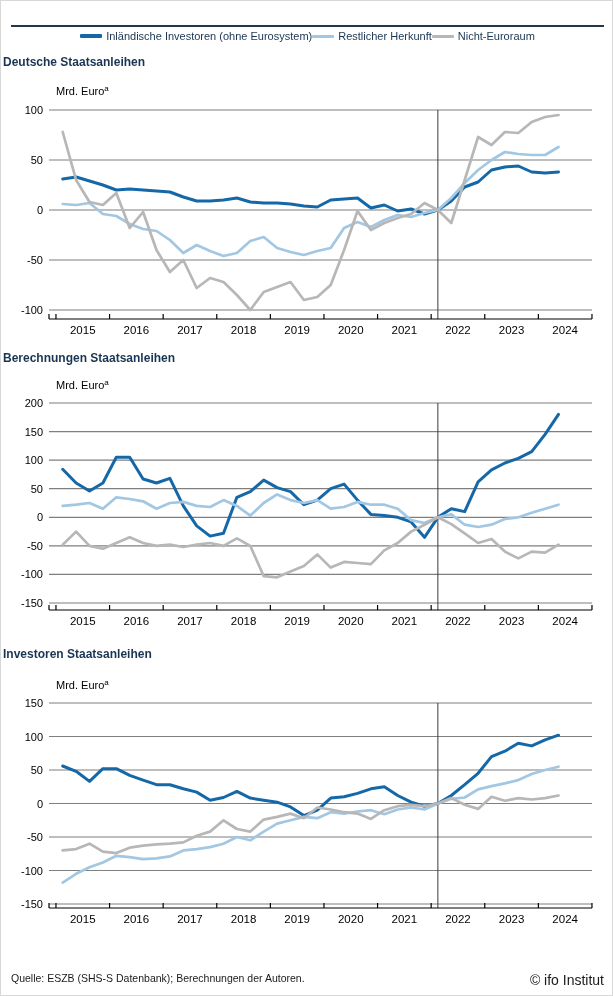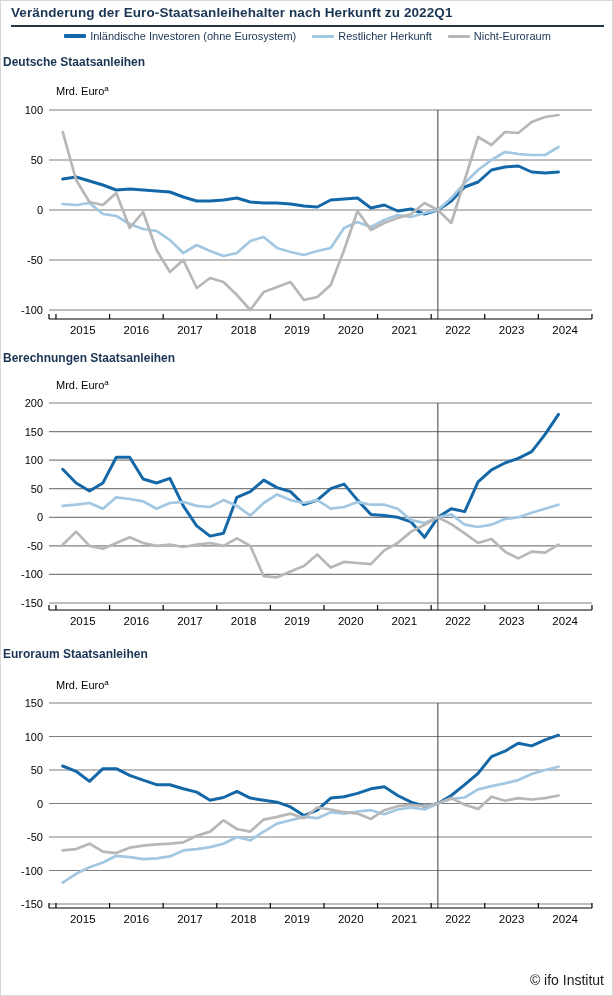--- a/index.html
+++ b/index.html
@@ -8,42 +8,41 @@
     border:1px solid #d8d8d8;box-sizing:border-box;overflow:hidden;
     font-family:"Liberation Sans","DejaVu Sans",sans-serif;color:#000;
   }
   .main-title{
     position:absolute;left:10px;top:4px;width:593px;
     font-size:13.5px;font-weight:bold;color:#1a3553;letter-spacing:.1px;
   }
   .title-rule{position:absolute;left:10px;top:24px;width:593px;height:2px;background:#243746;}
   .legend{
     position:absolute;left:0;top:29px;width:613px;display:flex;justify-content:center;
-    align-items:center;gap:16px;font-size:11px;color:#1a3553;
+    align-items:center;gap:0;font-size:11px;color:#1a3553;
   }
   .legend-item{display:flex;align-items:center;gap:4px;white-space:nowrap;}
   .swatch{display:inline-block;width:22px;height:3px;border-radius:1px;}
   .chart-heading{
     position:absolute;left:2px;font-size:12px;font-weight:bold;color:#1a3553;
   }
   .chart-svg{position:absolute;left:0;width:613px;display:block;}
   svg text{font-family:"Liberation Sans","DejaVu Sans",sans-serif;}
   .footnote{
     position:absolute;left:10px;top:937px;width:593px;font-size:10.5px;line-height:13px;color:#1a1a1a;
   }
   .footnote sup{font-size:7.5px;}
   .source-row{position:absolute;left:10px;top:971px;width:593px;font-size:10.5px;color:#1a1a1a;}
   .copyright{position:absolute;right:0;top:0;font-size:14px;color:#1a1a1a;}
 </style>
 </head>
 <body>
 
 <div class="page">
 
-  <div class="main-title">Veränderung der Euro-Staatsanleihehalter nach Herkunft zu 2022Q1</div>
   <div class="title-rule"></div>
 
   <div class="legend">
     <span class="legend-item">
       <span class="swatch" style="background: rgb(21, 104, 168); height: 3.5px;"></span>
       <span>Inländische Investoren (ohne Eurosystem)</span>
     </span>
     <span class="legend-item">
       <span class="swatch" style="background: rgb(162, 199, 226); height: 3px;"></span>
       <span>Restlicher Herkunft</span>
@@ -145,21 +144,21 @@
         <text x="403.36800000000585" y="256" text-anchor="middle" font-size="11.5" fill="#000">2021</text>
         <text x="456.9680000000059" y="256" text-anchor="middle" font-size="11.5" fill="#000">2022</text>
         <text x="510.56800000000584" y="256" text-anchor="middle" font-size="11.5" fill="#000">2023</text>
         <text x="564.1680000000059" y="256" text-anchor="middle" font-size="11.5" fill="#000">2024</text>
       </g>
       <polyline points="61.7,100.3 75.1,114.0 88.5,122.0 101.9,114.0 115.3,88.3 128.7,88.3 142.1,110.0 155.5,114.0 168.9,109.4 182.3,136.9 195.7,156.9 209.1,167.1 222.5,164.3 235.9,128.3 249.3,122.6 262.7,111.1 276.1,118.6 289.5,122.6 302.9,135.7 316.3,131.1 329.7,119.7 343.1,115.1 356.5,131.1 369.9,145.4 383.3,146.6 396.7,148.3 410.1,152.9 423.5,168.3 436.9,148.3 450.3,139.7 463.7,142.6 477.1,112.9 490.5,100.9 503.9,94.0 517.3,89.4 530.7,82.6 544.1,65.4 557.5,45.4" fill="none" stroke="#1568a8" stroke-width="3" stroke-linejoin="round" stroke-linecap="round"></polyline>
       <polyline points="61.7,136.9 75.1,135.7 88.5,134.0 101.9,139.7 115.3,128.3 128.7,130.0 142.1,132.3 155.5,139.7 168.9,134.0 182.3,132.9 195.7,136.9 209.1,138.0 222.5,131.1 235.9,136.9 249.3,146.6 262.7,134.0 276.1,125.4 289.5,131.1 302.9,134.0 316.3,131.1 329.7,139.7 343.1,138.0 356.5,132.9 369.9,135.7 383.3,135.7 396.7,139.7 410.1,151.1 423.5,154.0 436.9,148.3 450.3,145.4 463.7,155.7 477.1,158.0 490.5,155.7 503.9,150.0 517.3,148.3 530.7,143.7 544.1,139.7 557.5,135.7" fill="none" stroke="#a2c7e2" stroke-width="2.7" stroke-linejoin="round" stroke-linecap="round"></polyline>
       <polyline points="61.7,175.7 75.1,162.6 88.5,176.9 101.9,179.7 115.3,174.0 128.7,168.3 142.1,174.0 155.5,176.9 168.9,175.7 182.3,178.0 195.7,175.7 209.1,174.0 222.5,176.9 235.9,169.4 249.3,176.9 262.7,207.1 276.1,208.3 289.5,202.6 302.9,196.9 316.3,185.4 329.7,198.6 343.1,192.9 356.5,194.0 369.9,195.1 383.3,181.4 396.7,174.0 410.1,162.6 423.5,155.7 436.9,148.3 450.3,155.1 463.7,164.3 477.1,174.0 490.5,170.0 503.9,182.6 517.3,189.4 530.7,182.6 544.1,183.7 557.5,175.7" fill="none" stroke="#b7b7b7" stroke-width="2.7" stroke-linejoin="round" stroke-linecap="round"></polyline>
     </svg>
 
-  <div class="chart-heading" style="top:646px">Euroraum Staatsanleihen</div>
+  <div class="chart-heading" style="top:646px">Investoren Staatsanleihen</div>
   <svg class="chart-svg" style="top:664px" height="262" width="613">
       <g>
         <line x1="48" x2="591" y1="38" y2="38" stroke="#7f7f7f" stroke-width="1.2"></line>
         <line x1="48" x2="591" y1="71.5" y2="71.5" stroke="#7f7f7f" stroke-width="1.2"></line>
         <line x1="48" x2="591" y1="105" y2="105" stroke="#7f7f7f" stroke-width="1.2"></line>
         <line x1="48" x2="591" y1="138.5" y2="138.5" stroke="#7f7f7f" stroke-width="1.2"></line>
         <line x1="48" x2="591" y1="172" y2="172" stroke="#7f7f7f" stroke-width="1.2"></line>
         <line x1="48" x2="591" y1="205.5" y2="205.5" stroke="#7f7f7f" stroke-width="1.2"></line>
         <line x1="48" x2="591" y1="239" y2="239" stroke="#7f7f7f" stroke-width="1.2"></line>
       </g>
@@ -196,16 +195,17 @@
         <text x="456.9680000000059" y="258" text-anchor="middle" font-size="11.5" fill="#000">2022</text>
         <text x="510.56800000000584" y="258" text-anchor="middle" font-size="11.5" fill="#000">2023</text>
         <text x="564.1680000000059" y="258" text-anchor="middle" font-size="11.5" fill="#000">2024</text>
       </g>
       <polyline points="61.7,101.0 75.1,106.3 88.5,116.4 101.9,103.7 115.3,103.7 128.7,110.4 142.1,115.1 155.5,119.7 168.9,119.7 182.3,123.8 195.7,127.1 209.1,135.2 222.5,132.5 235.9,126.4 249.3,133.1 262.7,135.2 276.1,137.2 289.5,141.9 302.9,150.6 316.3,145.2 329.7,133.1 343.1,131.8 356.5,128.4 369.9,123.8 383.3,121.8 396.7,130.5 410.1,137.2 423.5,141.2 436.9,138.5 450.3,130.5 463.7,119.7 477.1,108.3 490.5,91.6 503.9,86.2 517.3,78.2 530.7,80.9 544.1,74.8 557.5,70.2" fill="none" stroke="#1568a8" stroke-width="3" stroke-linejoin="round" stroke-linecap="round"></polyline>
       <polyline points="61.7,217.6 75.1,208.8 88.5,202.2 101.9,197.5 115.3,190.8 128.7,192.1 142.1,194.1 155.5,193.4 168.9,191.4 182.3,185.4 195.7,184.1 209.1,182.1 222.5,178.7 235.9,172.0 249.3,175.3 262.7,166.6 276.1,158.6 289.5,155.3 302.9,151.9 316.3,153.2 329.7,147.2 343.1,148.6 356.5,146.5 369.9,145.2 383.3,149.2 396.7,144.5 410.1,142.5 423.5,144.5 436.9,138.5 450.3,133.8 463.7,132.5 477.1,124.4 490.5,121.1 503.9,118.4 517.3,115.1 530.7,109.0 544.1,105.0 557.5,101.7" fill="none" stroke="#a2c7e2" stroke-width="2.7" stroke-linejoin="round" stroke-linecap="round"></polyline>
       <polyline points="61.7,185.4 75.1,184.1 88.5,178.7 101.9,186.7 115.3,188.1 128.7,182.7 142.1,180.7 155.5,179.4 168.9,178.7 182.3,177.4 195.7,170.7 209.1,166.6 222.5,155.3 235.9,164.0 249.3,166.6 262.7,154.6 276.1,151.9 289.5,148.6 302.9,153.2 316.3,142.5 329.7,144.5 343.1,147.2 356.5,148.6 369.9,153.9 383.3,145.2 396.7,141.2 410.1,139.8 423.5,141.2 436.9,138.5 450.3,133.1 463.7,139.8 477.1,143.9 490.5,131.8 503.9,135.8 517.3,133.1 530.7,134.5 544.1,133.1 557.5,130.5" fill="none" stroke="#b7b7b7" stroke-width="2.7" stroke-linejoin="round" stroke-linecap="round"></polyline>
     </svg>
 
   <div class="source-row">
+    <span>Quelle: ESZB (SHS-S Datenbank); Berechnungen der Autoren.</span>
     <span class="copyright">© ifo Institut</span>
   </div>
 
 </div>
 
 </body></html>

